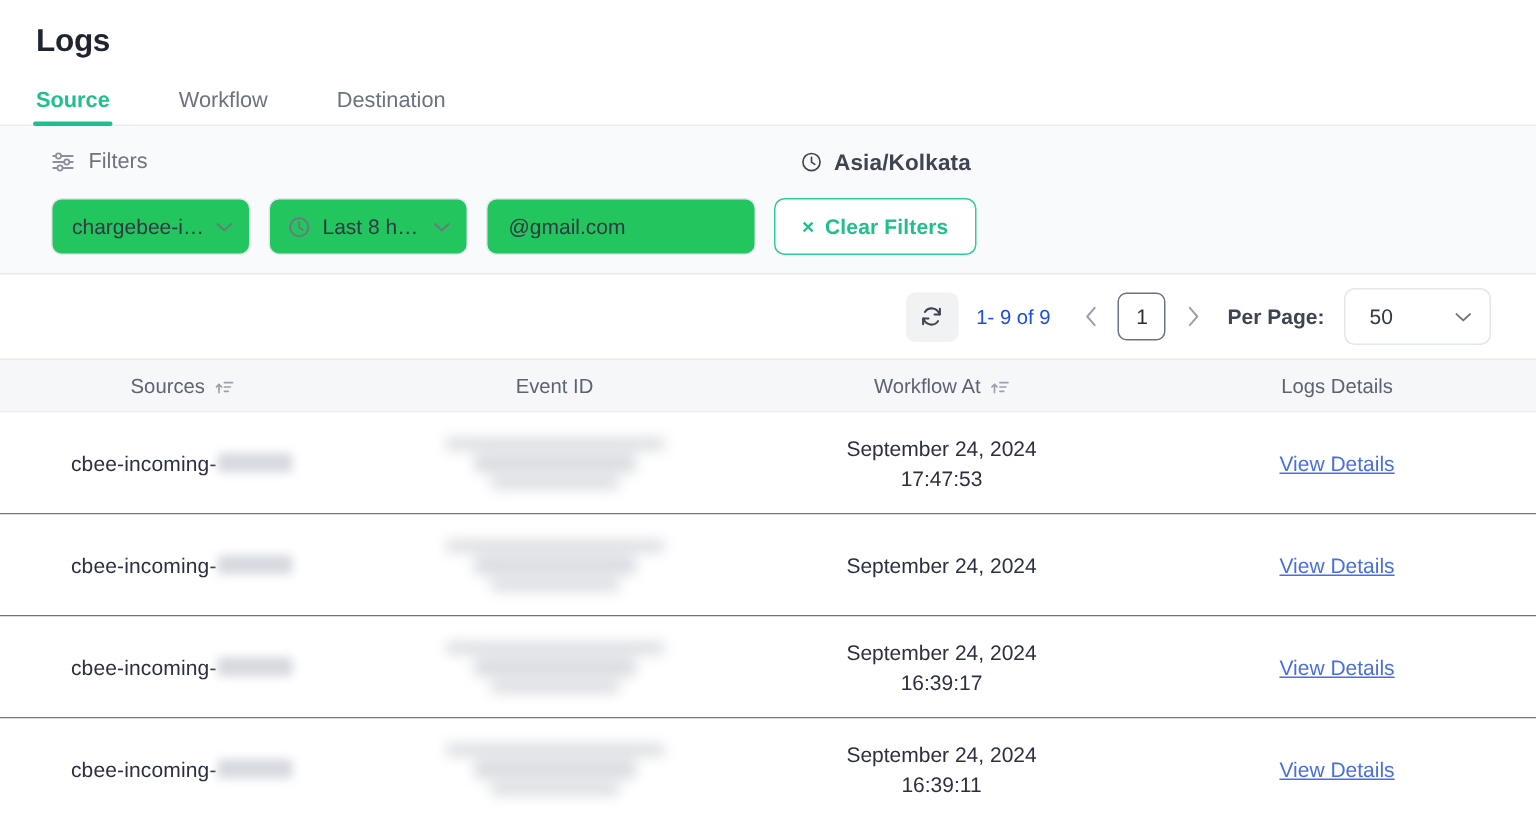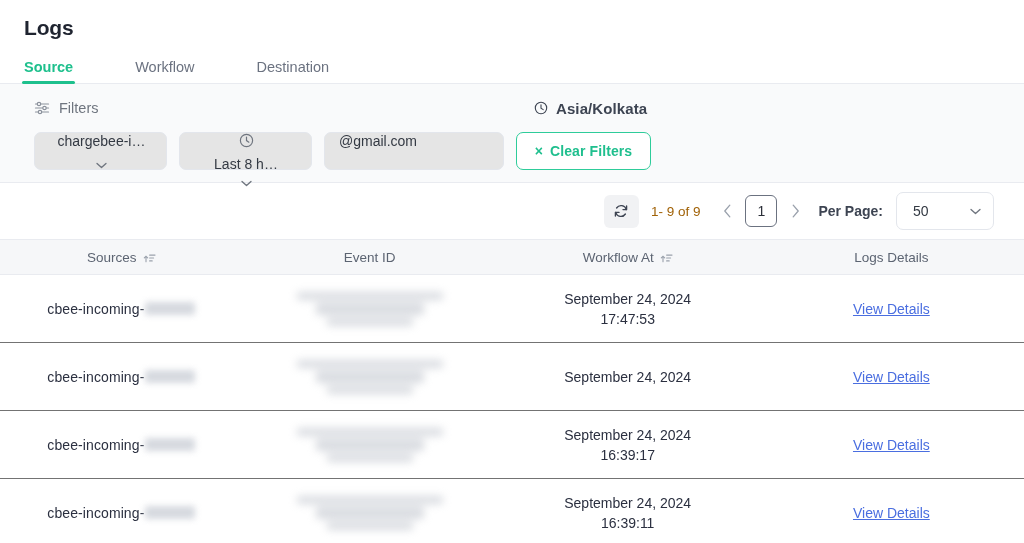--- a/index.html
+++ b/index.html
@@ -35,21 +35,21 @@
   .page-title {
     font-size: 21px;
     font-weight: bold;
     letter-spacing: -0.2px;
     color: #1f2430;
     line-height: 24px;
   }
   .tabs {
     display: flex;
     align-items: flex-end;
-    gap: 16px;
+    gap: 0;
     margin-top: 12px;
     height: 32px;
   }
   .tab {
     font-size: 14.5px;
     color: #6b7280;
     padding: 0 0 9px 0;
     margin-right: 46px;
     cursor: pointer;
     position: relative;
@@ -106,29 +106,28 @@
   }
   .icon { display: inline-flex; align-items: center; justify-content: center; }
 
   .filters-row {
     display: flex;
     align-items: center;
     gap: 12px;
     margin-top: 14px;
   }
   .ctl {
-    background: #e5e5e5;
+    background: #22c55e;
     border: 1px solid #e3e6ec;
     border-radius: 7px;
     height: 38px;
     display: flex;
     align-items: center;
     font-size: 14px;
     color: #333943;
-    flex-direction: column;
   }
   .ctl-source {
     width: 133px;
     justify-content: space-between;
     padding: 0 11px 0 13px;
     cursor: pointer;
   }
   .ctl-time {
     width: 133px;
     padding: 0 11px 0 12px;
@@ -188,21 +187,21 @@
     width: 35px; height: 33px;
     background: #f1f2f4;
     border: 0;
     border-radius: 6px;
     display: flex; align-items: center; justify-content: center;
     cursor: pointer;
     margin-right: 12px;
   }
   .range {
     font-size: 13.5px;
-    color: #a16207;
+    color: #1d4ed8;
     margin-right: 18px;
     white-space: nowrap;
   }
   .pg-arrow {
     width: 18px; height: 28px;
     display: flex; align-items: center; justify-content: center;
     cursor: pointer;
     color: #9aa1ac;
   }
   .pg-num {

